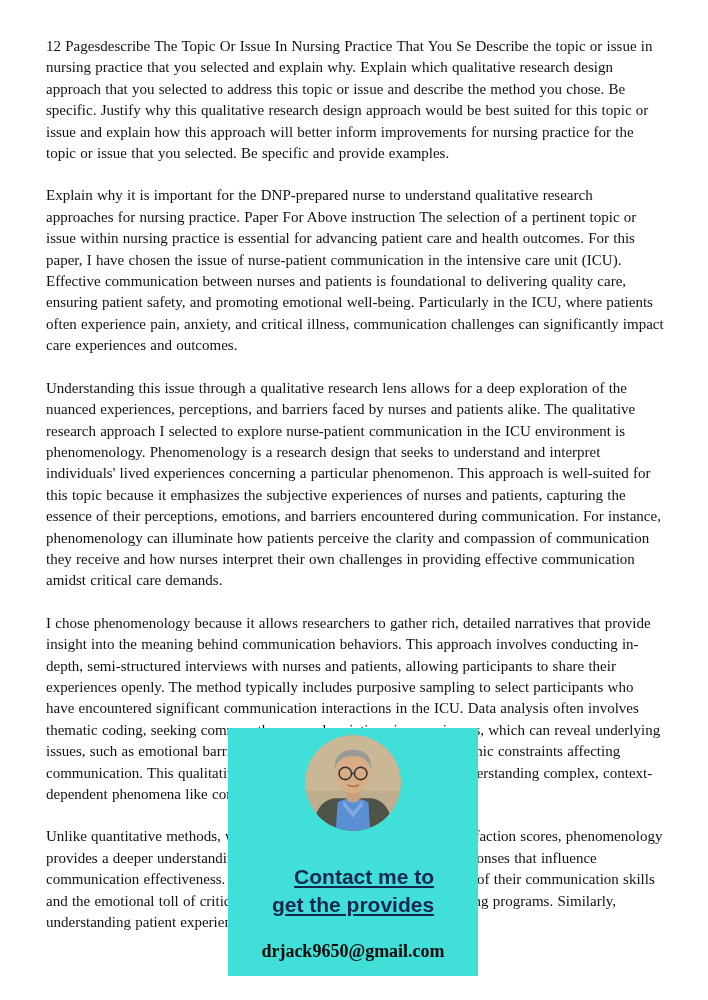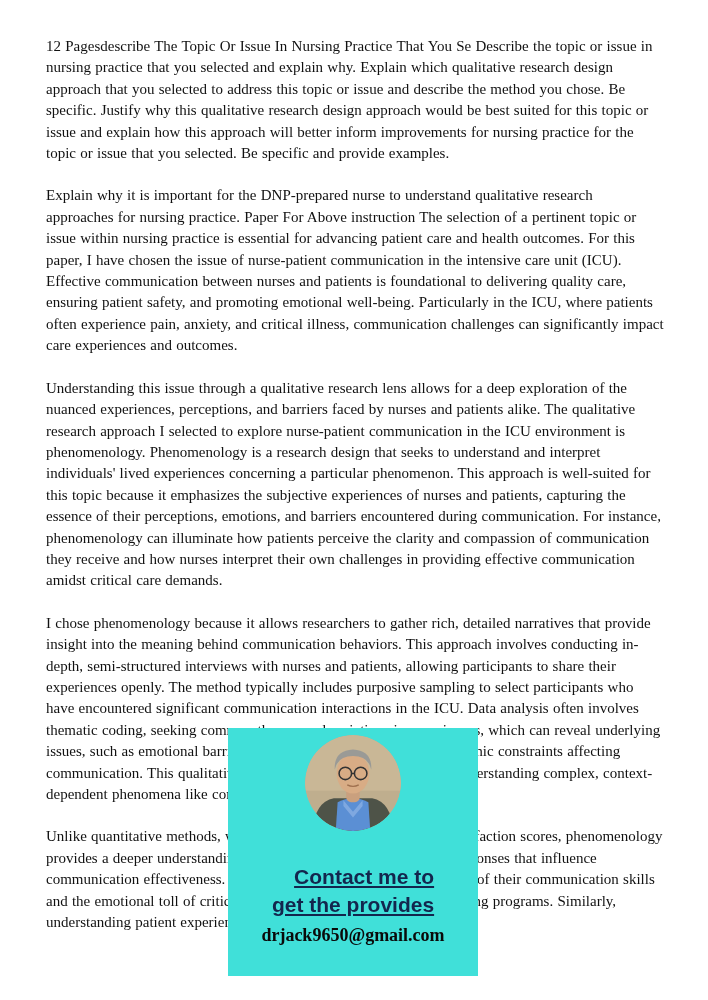--- a/index.html
+++ b/index.html
@@ -60,21 +60,21 @@
     margin-top: 32px;
     text-align: right;
     font-family: "Liberation Sans", sans-serif;
     font-weight: 700;
     font-size: 21px;
     line-height: 28px;
     color: #13264d;
     text-decoration: underline;
   }
   .contact-email {
-    margin-top: 6px;
+    margin-top: 22px;
     text-align: center;
     font-family: "Liberation Serif", serif;
     font-weight: 700;
     font-size: 18px;
     color: #0a0a0a;
   }
 </style>
 </head>
 <body>
 

